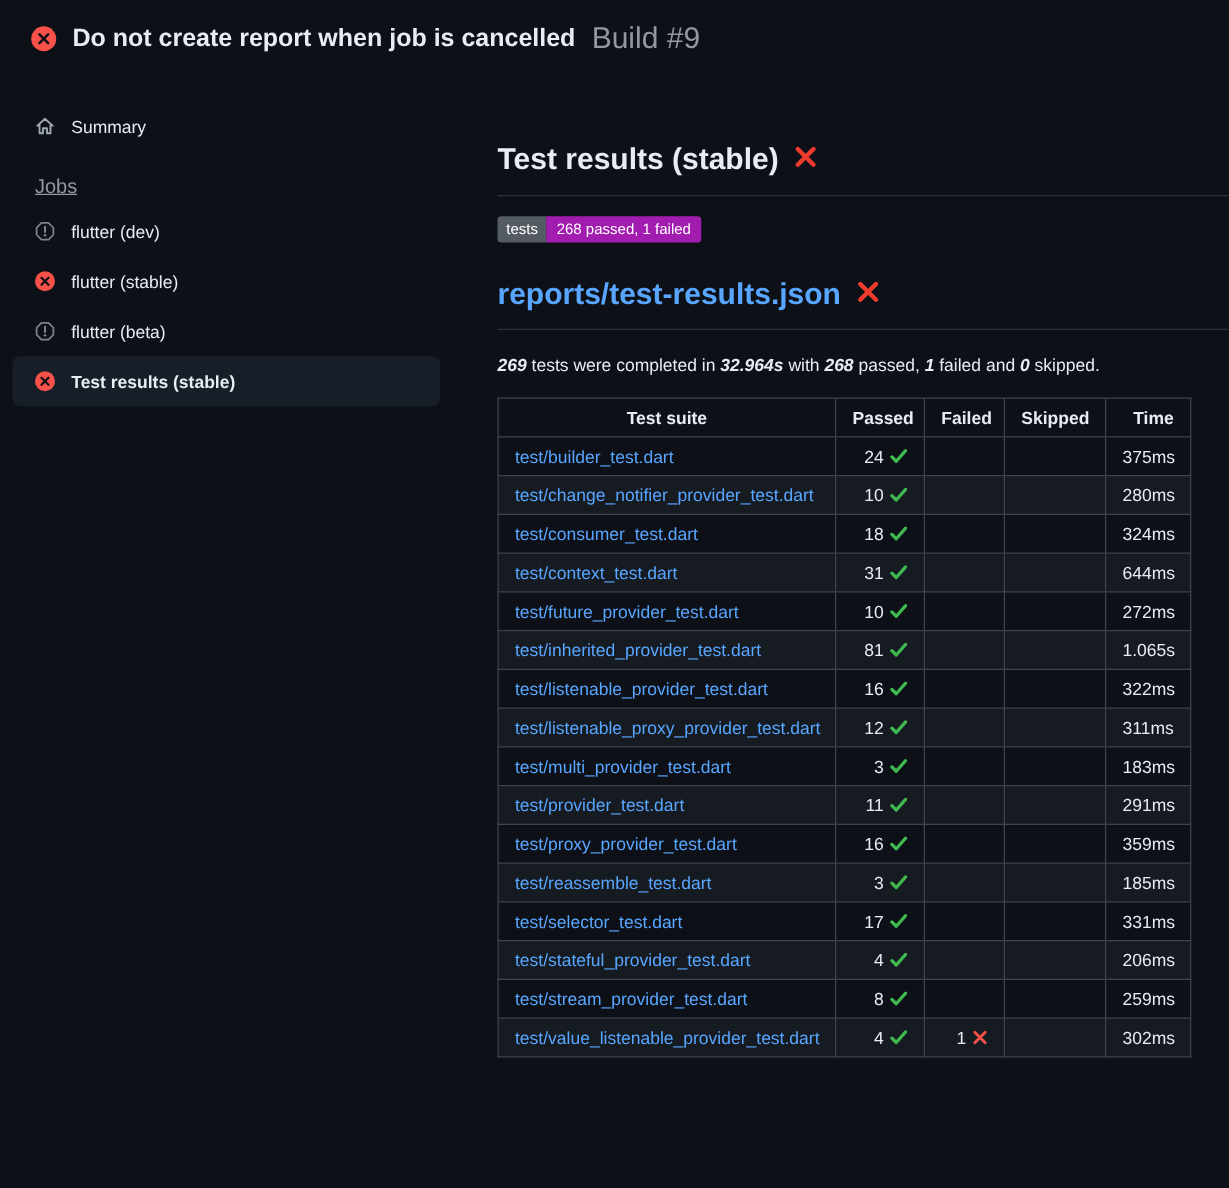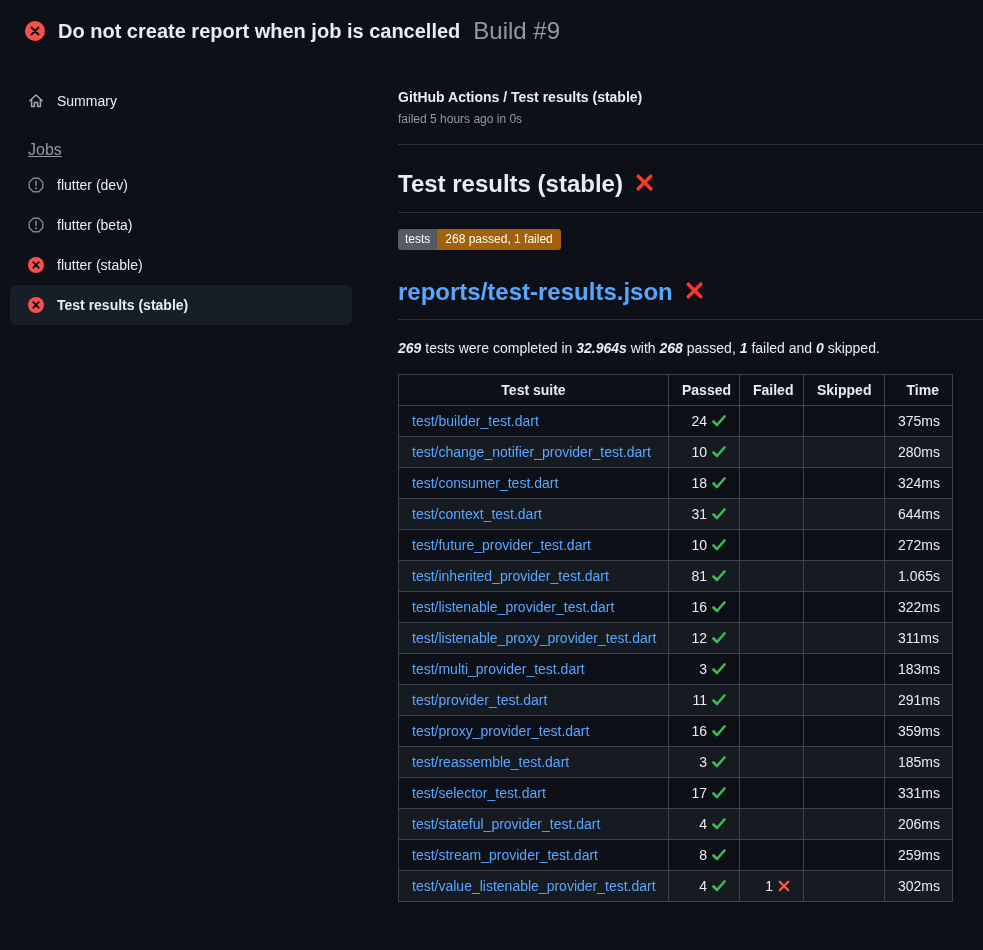--- a/index.html
+++ b/index.html
@@ -52,21 +52,21 @@
   h2.report-title {
     margin: 27px 0 0; font-size: 24px; font-weight: 600; color: #58a6ff;
     display: flex; align-items: center; gap: 11px;
     padding-bottom: 12px; border-bottom: 1px solid #2b313b;
     cursor: pointer;
   }
   .x-mark { flex: 0 0 auto; margin-top: 2px; }
 
   .badge { display: inline-flex; margin-top: 16px; font-size: 12px; line-height: 14px; }
   .badge .badge-label { background: #555b63; color: #fff; padding: 3px 7px 4px; border-radius: 3px 0 0 3px; }
-  .badge .badge-value { background: #a16207; color: #fff; padding: 3px 8px 4px; border-radius: 0 3px 3px 0; }
+  .badge .badge-value { background: #a21caf; color: #fff; padding: 3px 8px 4px; border-radius: 0 3px 3px 0; }
 
   .summary-line { margin-top: 20px; font-size: 14px; color: #e6edf3; }
   .summary-line .b { font-weight: 700; font-style: italic; }
 
   
   table.results {
     margin-top: 18px; border-collapse: collapse; table-layout: fixed;
     width: 554px; font-size: 14px;
   }
   .results th, .results td {
@@ -113,57 +113,53 @@
             <polygon points="5.2,1.3 10.8,1.3 14.7,5.2 14.7,10.8 10.8,14.7 5.2,14.7 1.3,10.8 1.3,5.2" fill="none" stroke="#7a838f" stroke-width="1.4"></polygon>
             <line x1="8" y1="4.3" x2="8" y2="8.6" stroke="#7a838f" stroke-width="1.6" stroke-linecap="round"></line>
             <circle cx="8" cy="11.2" r="1" fill="#7a838f"></circle>
           </svg>
       </span>
       <span>flutter (dev)</span>
     </div>
 
     <div class="side-item job-item">
       <span class="ico">
+        <span class="fail-dot">
+            <svg width="8" height="8" viewBox="0 0 8 8">
+              <path d="M1.2 1.2 L6.8 6.8 M6.8 1.2 L1.2 6.8" stroke="#0d1117" stroke-width="1.8" stroke-linecap="round"></path>
+            </svg>
+          </span>
+      </span>
+      <span>flutter (stable)</span>
+    </div>
+
+    <div class="side-item job-item">
+      <span class="ico">
         <svg width="16" height="16" viewBox="0 0 16 16">
             <polygon points="5.2,1.3 10.8,1.3 14.7,5.2 14.7,10.8 10.8,14.7 5.2,14.7 1.3,10.8 1.3,5.2" fill="none" stroke="#7a838f" stroke-width="1.4"></polygon>
             <line x1="8" y1="4.3" x2="8" y2="8.6" stroke="#7a838f" stroke-width="1.6" stroke-linecap="round"></line>
             <circle cx="8" cy="11.2" r="1" fill="#7a838f"></circle>
           </svg>
       </span>
       <span>flutter (beta)</span>
-    </div>
-
-    <div class="side-item job-item">
-      <span class="ico">
-        <span class="fail-dot">
-            <svg width="8" height="8" viewBox="0 0 8 8">
-              <path d="M1.2 1.2 L6.8 6.8 M6.8 1.2 L1.2 6.8" stroke="#0d1117" stroke-width="1.8" stroke-linecap="round"></path>
-            </svg>
-          </span>
-      </span>
-      <span>flutter (stable)</span>
     </div>
 
     <div class="side-item job-item selected">
       <span class="ico">
         <span class="fail-dot">
             <svg width="8" height="8" viewBox="0 0 8 8">
               <path d="M1.2 1.2 L6.8 6.8 M6.8 1.2 L1.2 6.8" stroke="#0d1117" stroke-width="1.8" stroke-linecap="round"></path>
             </svg>
           </span>
       </span>
       <span>Test results (stable)</span>
     </div>
   </div>
 
   <div class="main">
-    <div class="run-head">
-      <div class="breadcrumb">GitHub Actions / Test results (stable)</div>
-      <div class="run-meta">failed 5 hours ago in 0s</div>
-    </div>
 
     <h2 class="section-title">
       <span>Test results (stable)</span>
       <span class="x-mark">
         <svg width="21" height="21" viewBox="0 0 20 20">
             <path d="M4 4 L16 16 M16 4 L4 16" stroke="#ee3b2e" stroke-width="3.4" stroke-linecap="round"></path>
           </svg>
       </span>
     </h2>
 

